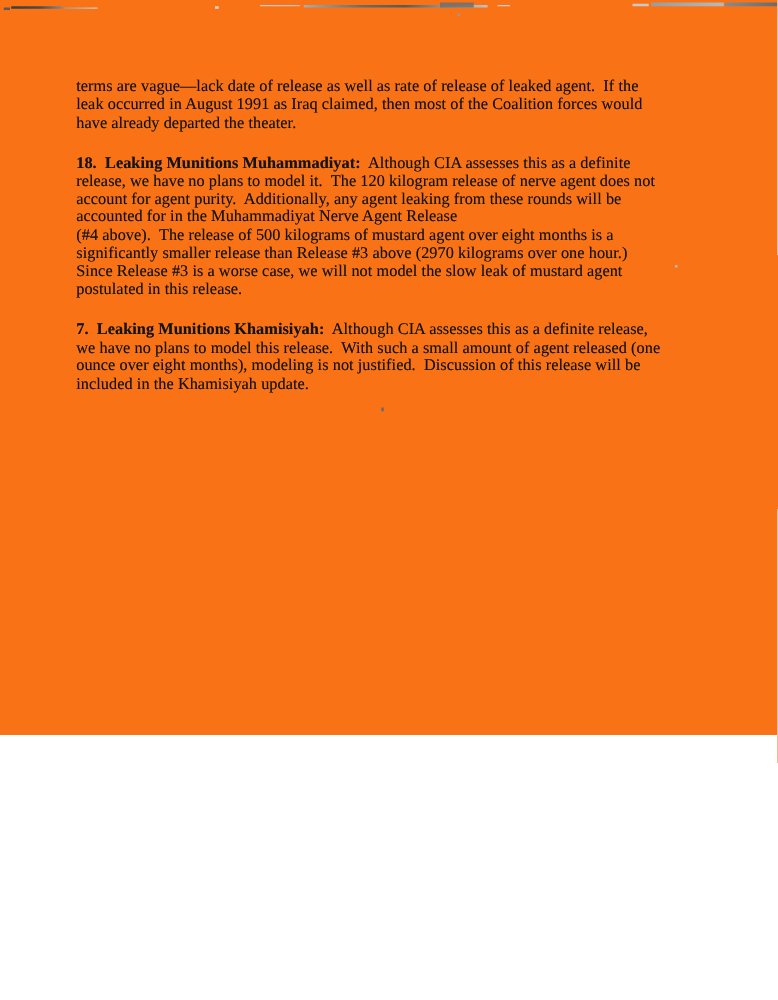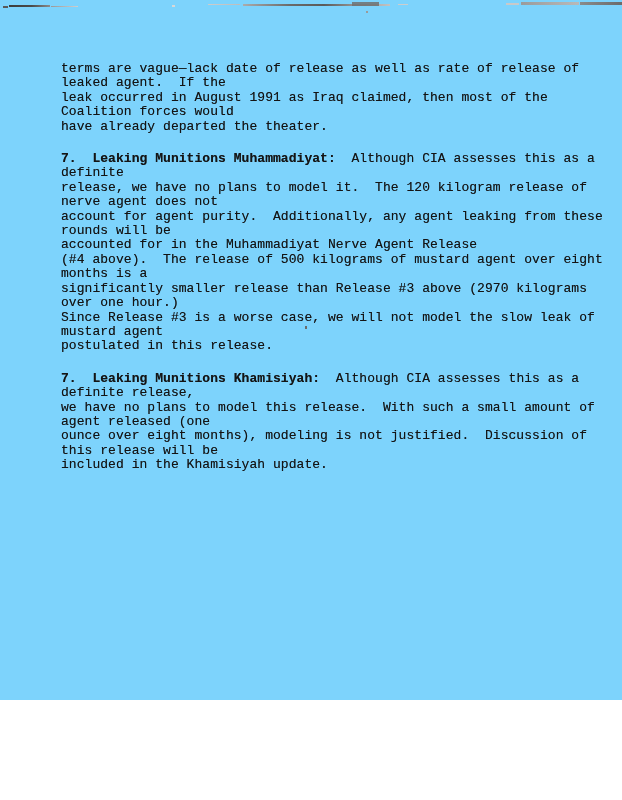--- a/index.html
+++ b/index.html
@@ -3,24 +3,24 @@
 <meta charset="utf-8">
 <style>
   html, body {
     margin: 0;
     padding: 0;
     background: #ffffff;
   }
   .page {
     position: relative;
     width: 622px;
-    height: 700px;
-    background: #7dd3fc;
+    height: 588px;
+    background: #f97316;
     overflow: hidden;
-    font-family: Liberation Mono, monospace;
+    font-family: Liberation Serif, serif;
     color: #141414;
   }
   .content {
     position: absolute;
     left: 61px;
     top: 62px;
     width: 556px;
     font-size: 13px;
     line-height: 14.4px;
   }
@@ -83,21 +83,21 @@
   <div class="artifact a-mid-dot"></div>
   <div class="artifact a-right-dash"></div>
   <div class="artifact a-right-line"></div>
   <div class="artifact a-right-dark"></div>
 
   <div class="content">
     <p class="para">terms are vague—lack date of release as well as rate of release of leaked agent.  If the
 leak occurred in August 1991 as Iraq claimed, then most of the Coalition forces would
 have already departed the theater.</p>
 
-    <p class="para"><strong>7.  Leaking Munitions Muhammadiyat:</strong><span>  Although CIA assesses this as a definite
+    <p class="para"><strong>18.  Leaking Munitions Muhammadiyat:</strong><span>  Although CIA assesses this as a definite
 release, we have no plans to model it.  The 120 kilogram release of nerve agent does not
 account for agent purity.  Additionally, any agent leaking from these rounds will be
 accounted for in the Muhammadiyat Nerve Agent Release
 (#4 above).  The release of 500 kilograms of mustard agent over eight months is a
 significantly smaller release than Release #3 above (2970 kilograms over one hour.)
 Since Release #3 is a worse case, we will not model the slow leak of mustard agent
 postulated in this release.</span></p>
 
     <p class="para"><strong>7.  Leaking Munitions Khamisiyah:</strong><span>  Although CIA assesses this as a definite release,
 we have no plans to model this release.  With such a small amount of agent released (one

